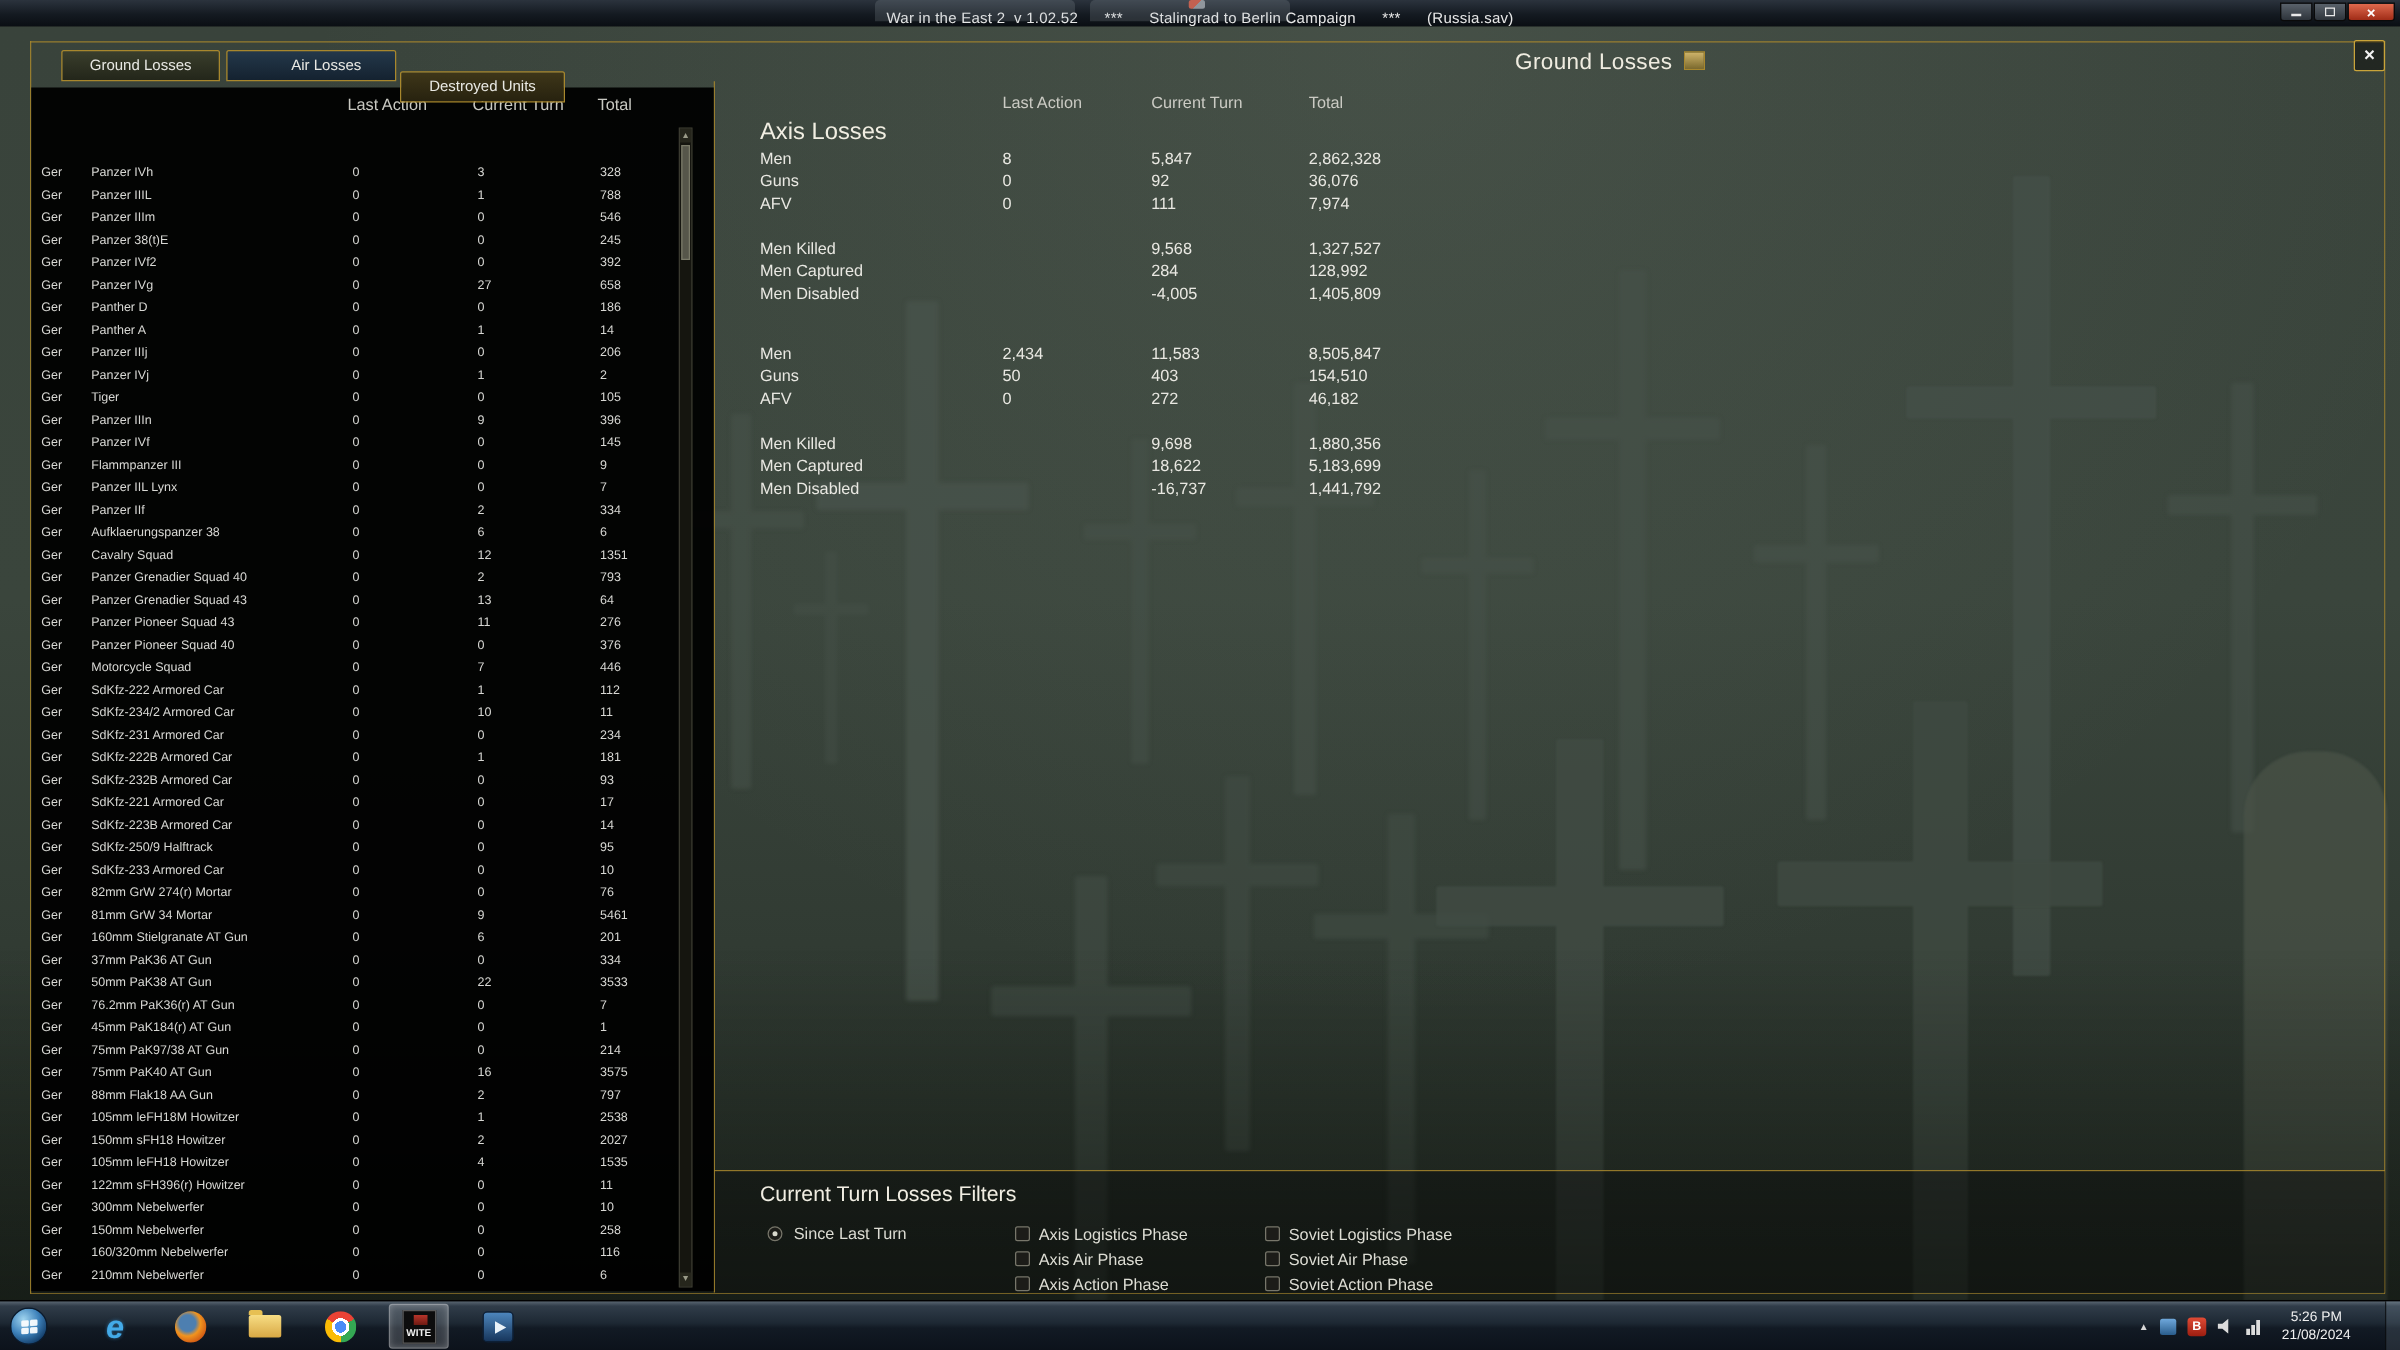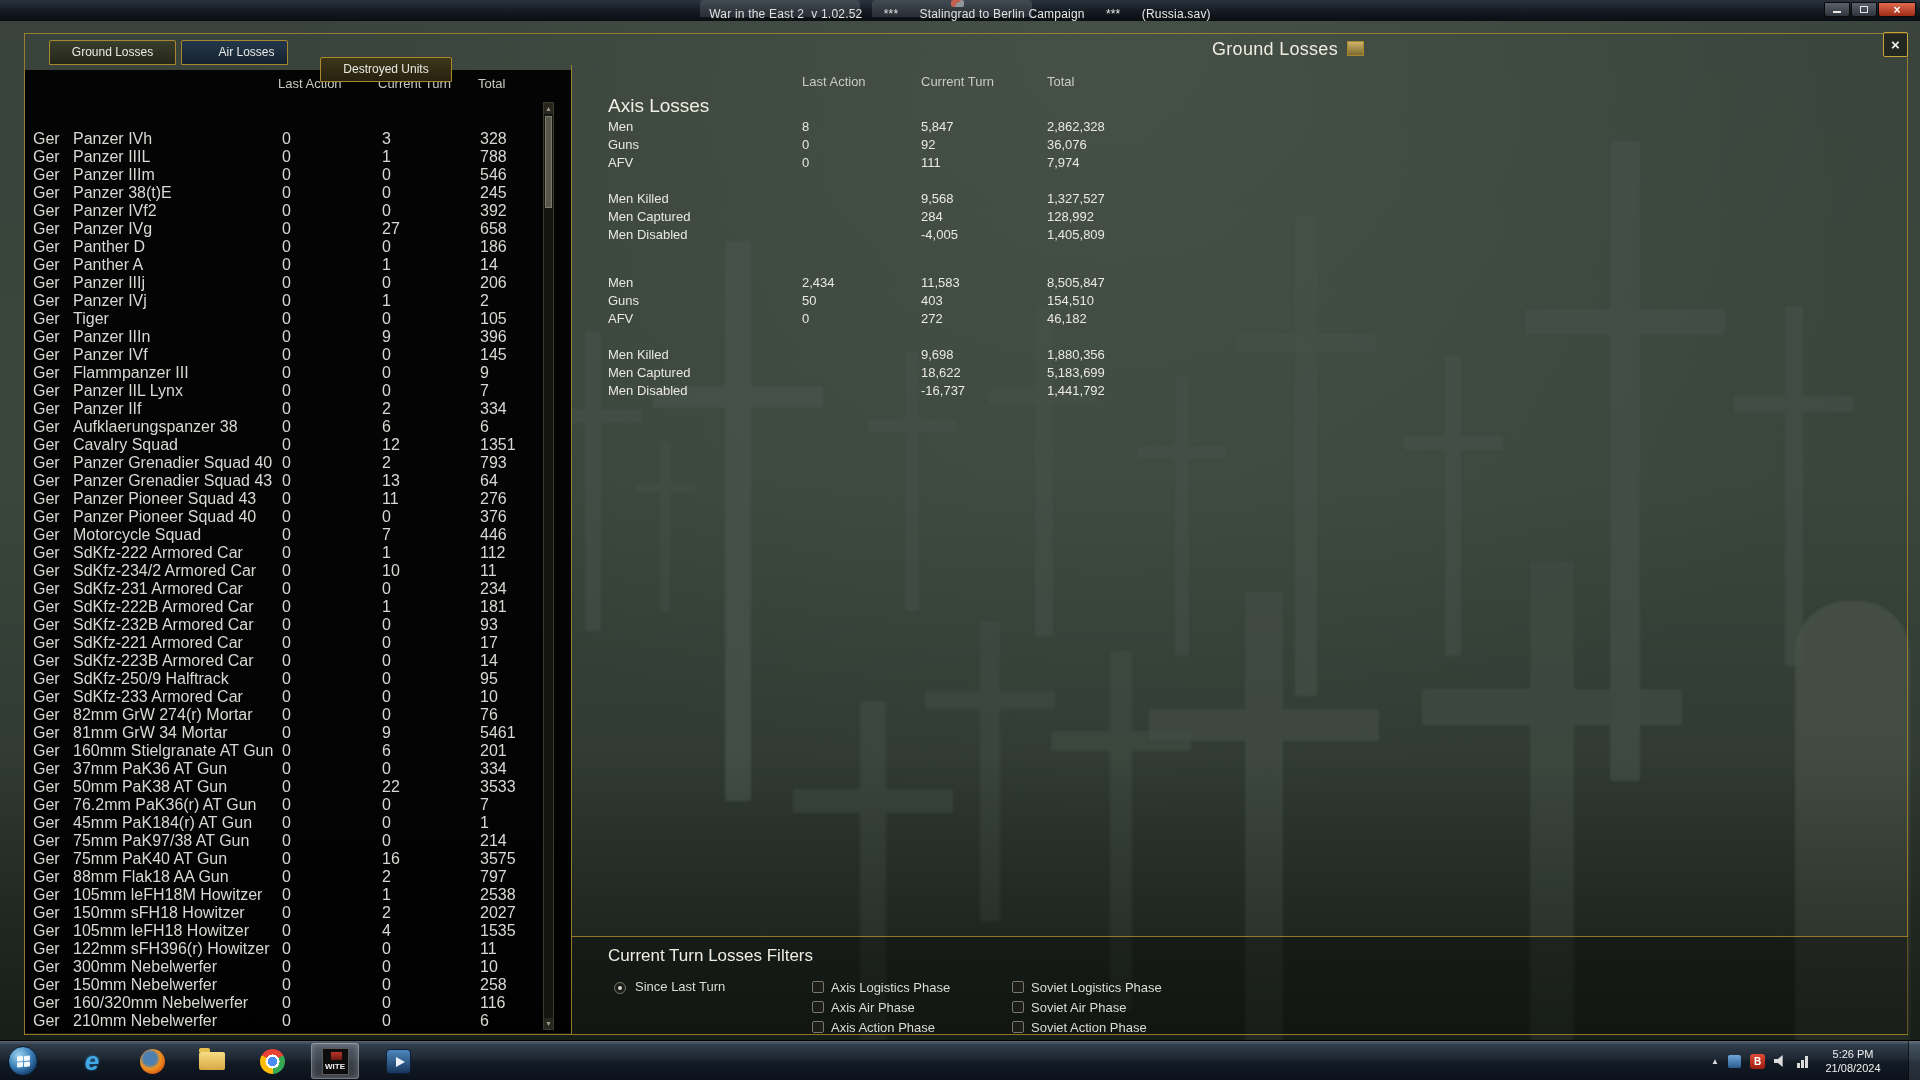--- a/index.html
+++ b/index.html
@@ -36,38 +36,38 @@
     border-radius:2px; display:block; }
   .headstone { position:absolute; border-radius:52px 52px 0 0; }
 
   
   .gold { position:absolute; background:#a8872d; opacity:.85; z-index:8; }
 
   
   .tab { position:absolute; top:40px; height:25px; z-index:12; border:1px solid #a8872d;
     color:#e9e9e4; font-size:12px; text-align:center; line-height:23px; border-radius:2px 2px 0 0; }
   .tab.t1 { left:49px;  width:127px; background:linear-gradient(#3a3e2c,#23261a); }
-  .tab.t2 { left:181px; width:107px; background:linear-gradient(#24384a,#142230);padding-left:24px; }
+  .tab.t2 { left:181px; width:136px; background:linear-gradient(#24384a,#142230);padding-left:24px; }
   .tab.t3 { left:320px; width:132px; background:linear-gradient(#3e3619,#27220f);margin-top:17px; }
   .screen-title { position:absolute; top:39px; left:1150px; width:250px; z-index:12;
     text-align:center; color:#efece0; font-size:18px; letter-spacing:.3px; }
   .title-icon { position:absolute; top:41px; left:1347px; width:17px; height:15px; z-index:12;
     border:1px solid #a8872d; background:linear-gradient(#cdb36a,#7c6a2e); }
   .close-btn { position:absolute; top:32px; left:1883px; width:25px; height:25px; z-index:12;
     border:1px solid #c9a43a; background:rgba(10,10,8,.5); color:#f2f2f2;
     font-size:15px; font-weight:bold; text-align:center; line-height:23px; border-radius:2px; }
 
   
   .loss-panel { position:absolute; left:25px; top:70px; width:546px; height:963px;
     background:rgba(0,0,0,.94); z-index:10; overflow:hidden; }
   .lt-head { position:absolute; top:6px; left:0; width:100%; height:18px;
     color:#c9c9c2; font-size:13px; }
   .lt-head span { position:absolute; top:0; }
   .lt-rows { position:absolute; top:60px; left:0; width:100%; }
-  .lt-row { position:relative; height:18px; font-size:16px; line-height:18px; color:#d8d8d4;text-align:center; }
+  .lt-row { position:relative; height:18px; font-size:10px; line-height:18px; color:#d8d8d4;text-align:center; }
   .lt-row span { position:absolute; top:0; white-space:nowrap; }
   .lt-nat  { left:8px; }
   .lt-name { left:48px; }
   .lt-last { left:257px; }
   .lt-cur  { left:357px; }
   .lt-tot  { left:455px; }
   .lt-head .h-last { left:253px; } .lt-head .h-cur { left:353px; } .lt-head .h-tot { left:453px; }
 
   
   .vscroll { position:absolute; left:518px; top:32px; width:11px; height:928px;
@@ -86,21 +86,21 @@
   .s-row { position:relative; height:18px; font-size:13px; line-height:18px; }
   .s-row span { position:absolute; top:0; white-space:nowrap; }
   .s-label { left:0;text-align:center; }
   .col-last { left:194px; } .col-cur { left:313px; } .col-tot { left:439px; }
   .gap18 { height:18px; } .gap30 { height:30px; }
 
   
   .filters { position:absolute; left:572px; top:937px; width:1336px; height:97px; z-index:10;
     background:rgba(8,10,8,.35); }
   .f-title { position:absolute; left:36px; top:9px; font-size:17px; color:#f0ede2; }
-  .f-radio { position:absolute; left:42px; top:42px; display:flex; align-items:flex-end; gap:9px; }
+  .f-radio { position:absolute; left:42px; top:42px; display:flex; align-items:center; gap:9px; }
   .radio { width:12px; height:12px; border-radius:50%; background:#1c1c18; border:1px solid #77766a;
     position:relative; }
   .radio.sel::after { content:''; position:absolute; left:3px; top:3px; width:4px; height:4px;
     border-radius:50%; background:#d8d8cc; }
   .f-grid { position:absolute; left:240px; top:40px; display:grid;
     grid-template-rows:repeat(3,20px); grid-template-columns:200px 240px; grid-auto-flow:column; }
   .f-check { display:flex; align-items:center; gap:7px; }
   .checkbox { width:12px; height:12px; background:#1c1c18; border:1px solid #77766a; border-radius:2px; }
   .f-label { font-size:13px; color:#ddddd4; }
 

